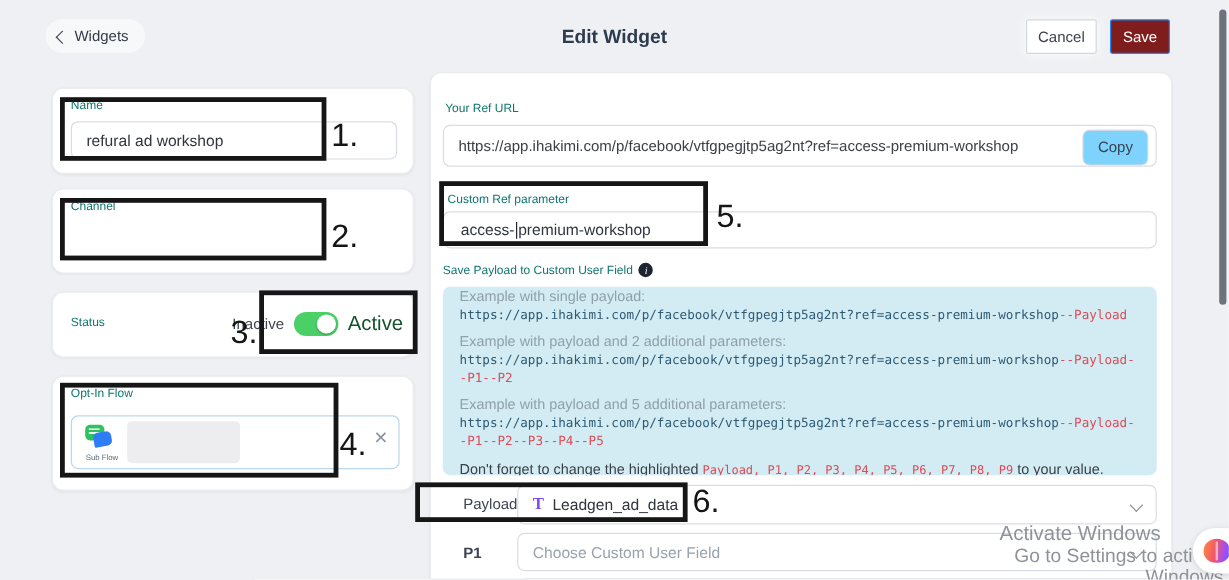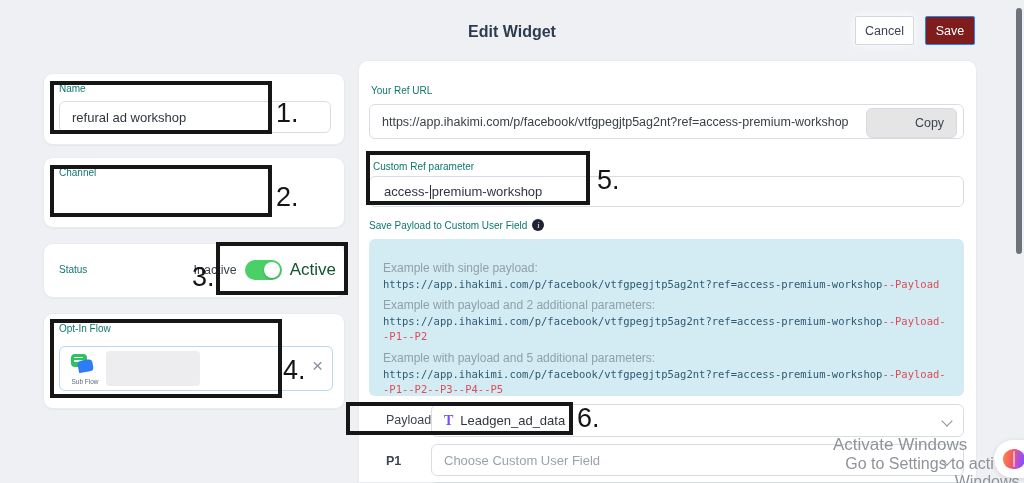--- a/index.html
+++ b/index.html
@@ -54,32 +54,32 @@
   .bubble-blue{position:absolute;left:10px;top:6px;width:15px;height:12px;background:#2f7df6;
                border-radius:4px 4px 4px 1px;transform:rotate(-10deg);}
   .flow-caption{position:absolute;left:0;top:24px;width:34px;text-align:center;font-size:6.5px;color:#5a6b7a;}
   .redacted{position:absolute;left:46px;top:4px;width:94px;height:35px;background:#ededf0;border-radius:4px;}
   .optin-close{position:absolute;right:9px;top:9px;font-size:19px;line-height:1;color:#8b919b;cursor:pointer;}
 
   
   .panel{left:358px;top:60px;width:619px;height:423px;border-radius:10px 10px 0 0;}
   .refurl-lbl{position:absolute;left:12px;top:24px;}
   .refurl-input{left:10px;top:43px;width:595px;height:35px;font-size:12.5px;color:#3b4048;}
-  .copy-btn{position:absolute;right:6px;top:3px;width:53px;height:28px;background:#e5e5e5;
+  .copy-btn{position:absolute;right:6px;top:3px;width:53px;height:28px;background:#7dd3fc;
             border:1px solid #d7dbe1;border-radius:6px;font-size:12.5px;color:#3c4250;display:flex;
-            align-items:center;justify-content:center;cursor:pointer;padding-left:36px;}
+            align-items:center;justify-content:center;cursor:pointer;}
   .customref-lbl{position:absolute;left:14px;top:100px;}
   .customref-input{left:10px;top:115px;width:595px;height:31px;padding:0 14px;}
   .caret{width:1px;height:14px;background:#23272e;margin:0 1px;}
   .savepayload-row{position:absolute;left:10px;top:158px;display:flex;align-items:center;gap:5px;}
   .info-dot{width:12px;height:12px;border-radius:50%;background:#1d2330;color:#fff;font-size:8.5px;
             font-family:"Liberation Serif",serif;display:flex;align-items:center;justify-content:center;
             font-style:italic;}
   .infobox{position:absolute;left:10px;top:178px;width:595px;height:157px;background:#d3ecf3;
-           border-radius:6px;box-sizing:border-box;padding:22px 14px;overflow:hidden;}
+           border-radius:6px;box-sizing:border-box;padding:1px 14px;overflow:hidden;}
   .ex-caption{font-size:12px;color:#8fa0ab;margin-top:6px;}
   .ex-url{font-family:"DejaVu Sans Mono",monospace;font-size:10.5px;color:#2e5a74;line-height:1.45;
           word-break:break-all;margin-top:2px;}
   .ex-url .hl{color:#dd4b57;}
   .note{font-size:12px;color:#3a3f47;margin-top:8px;}
   .note .hl{font-family:"DejaVu Sans Mono",monospace;font-size:10px;color:#dd4b57;}
   .param-row-label{position:absolute;left:27px;font-size:12.5px;font-weight:bold;color:#3d4350;}
   .payload-lbl{top:352px;font-weight:normal;}
   .p1-lbl{top:393px;text-align:right;}
   .payload-select{left:72px;top:343px;width:533px;height:33px;justify-content:space-between;cursor:pointer;}
@@ -103,20 +103,24 @@
   .brain{width:22px;height:20px;margin-left:9px;border-radius:50% 50% 46% 46%;position:relative;
          background:linear-gradient(100deg,#ff8a3d 0%,#f0566d 45%,#a44df0 75%,#6a5cf7 100%);}
   .brain:after{content:"";position:absolute;left:10px;top:2px;width:2px;height:16px;
                background:rgba(255,255,255,.55);border-radius:1px;}
 </style>
 </head>
 <body>
 
 <div class="page">
 
+  <div class="back-pill">
+    <span class="back-chevron"></span>
+    <span>Widgets</span>
+  </div>
   <div class="page-title">Edit Widget</div>
   <div class="btn btn-cancel">Cancel</div>
   <div class="btn btn-save">Save</div>
 
   <div class="card name-card">
     <div class="field-label lbl">Name</div>
     <div class="input name-input">refural ad workshop</div>
   </div>
 
   <div class="card channel-card">

